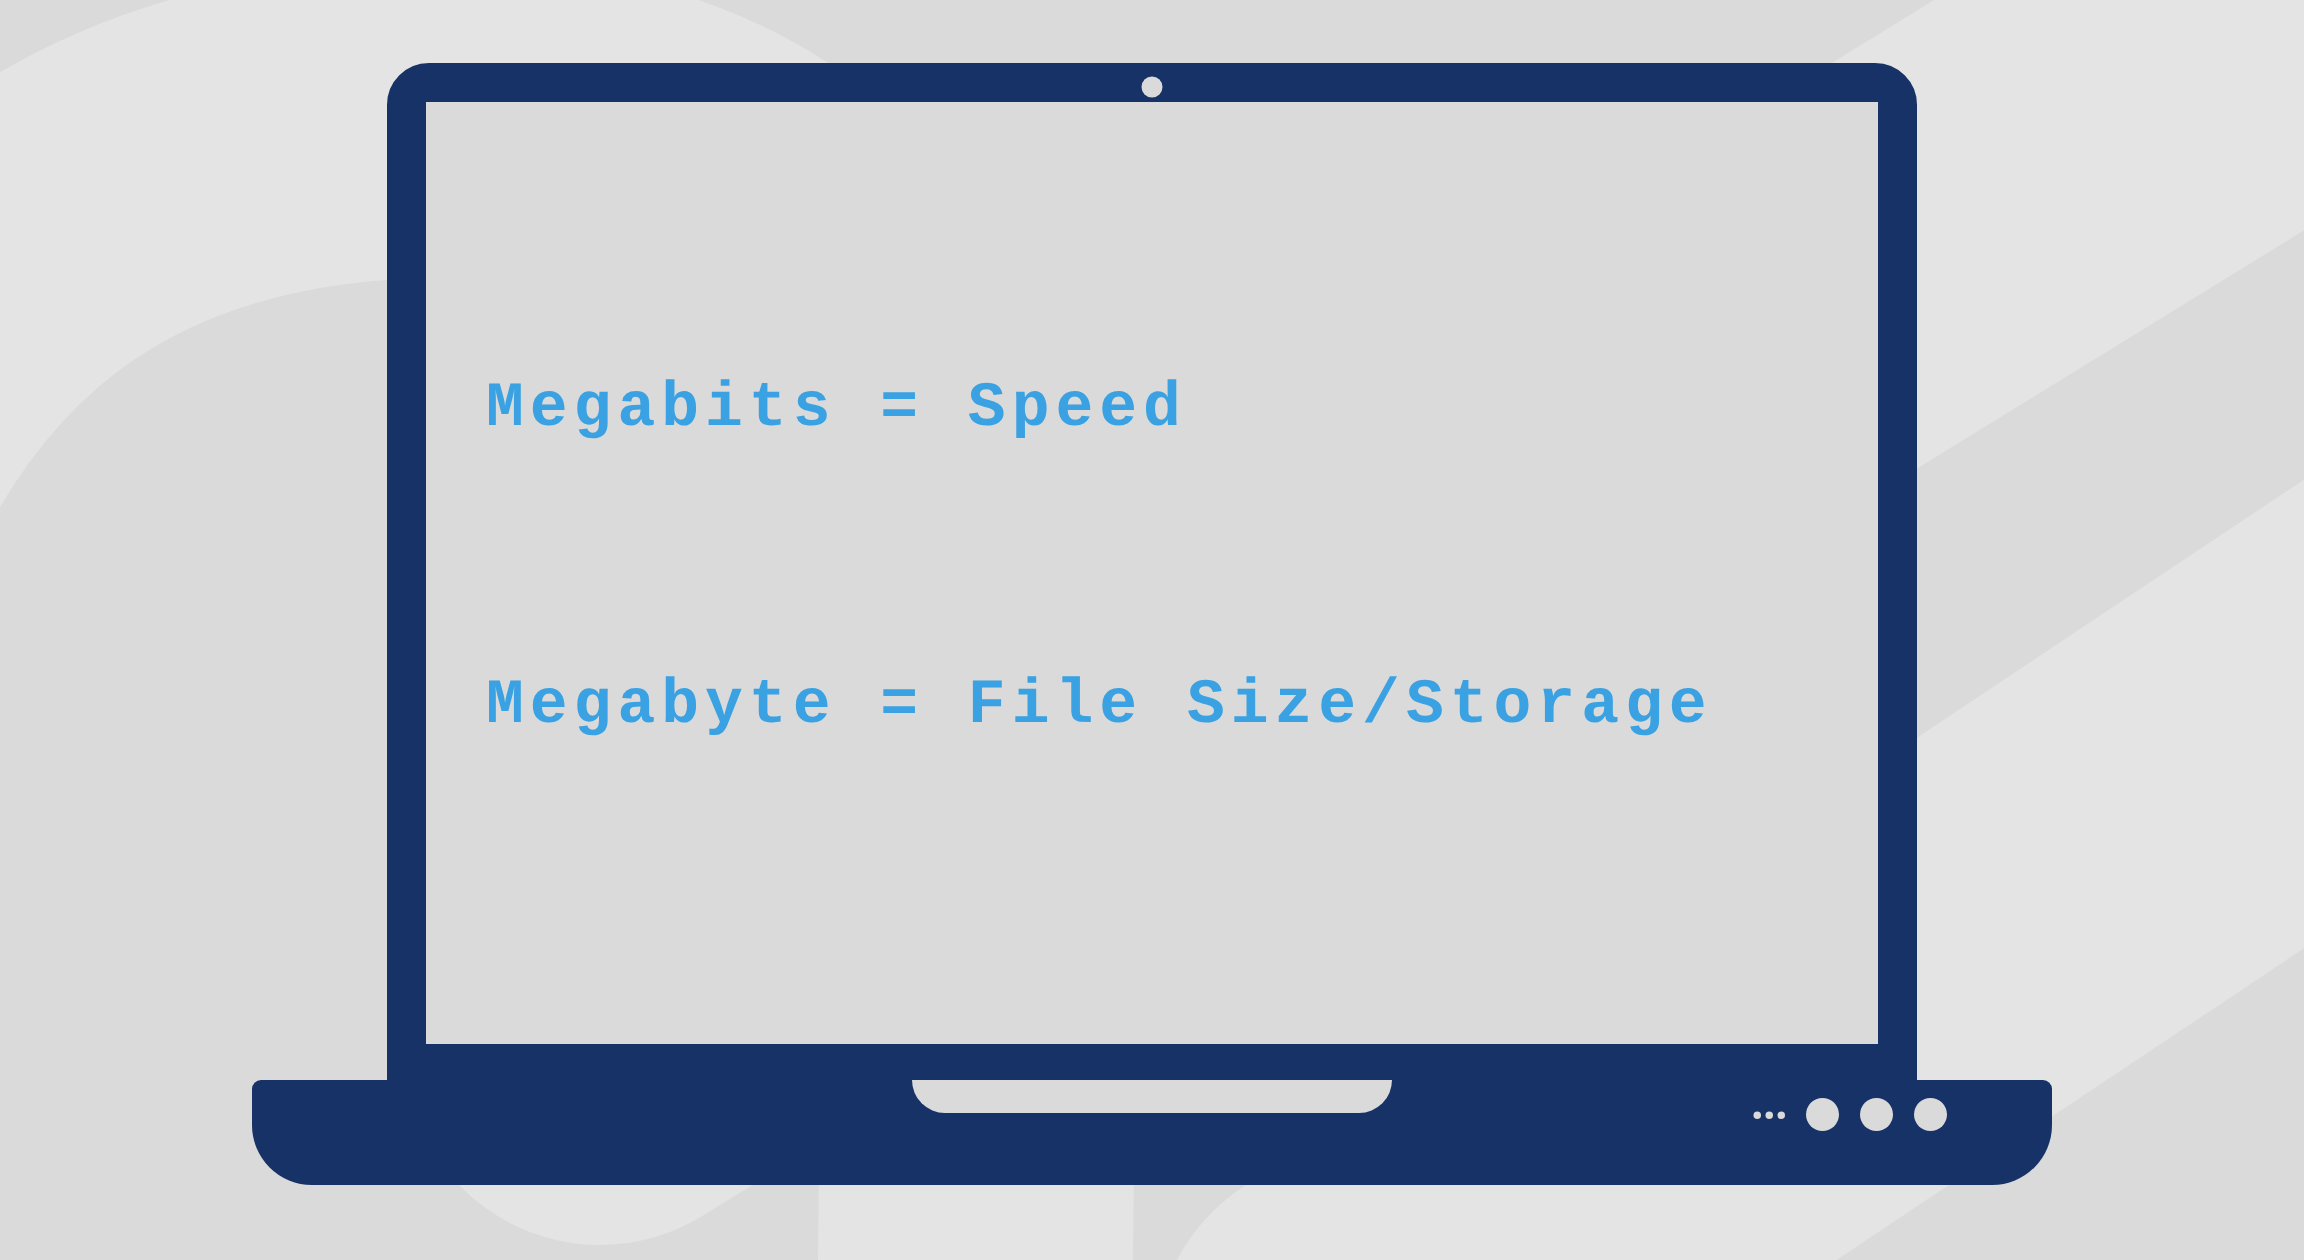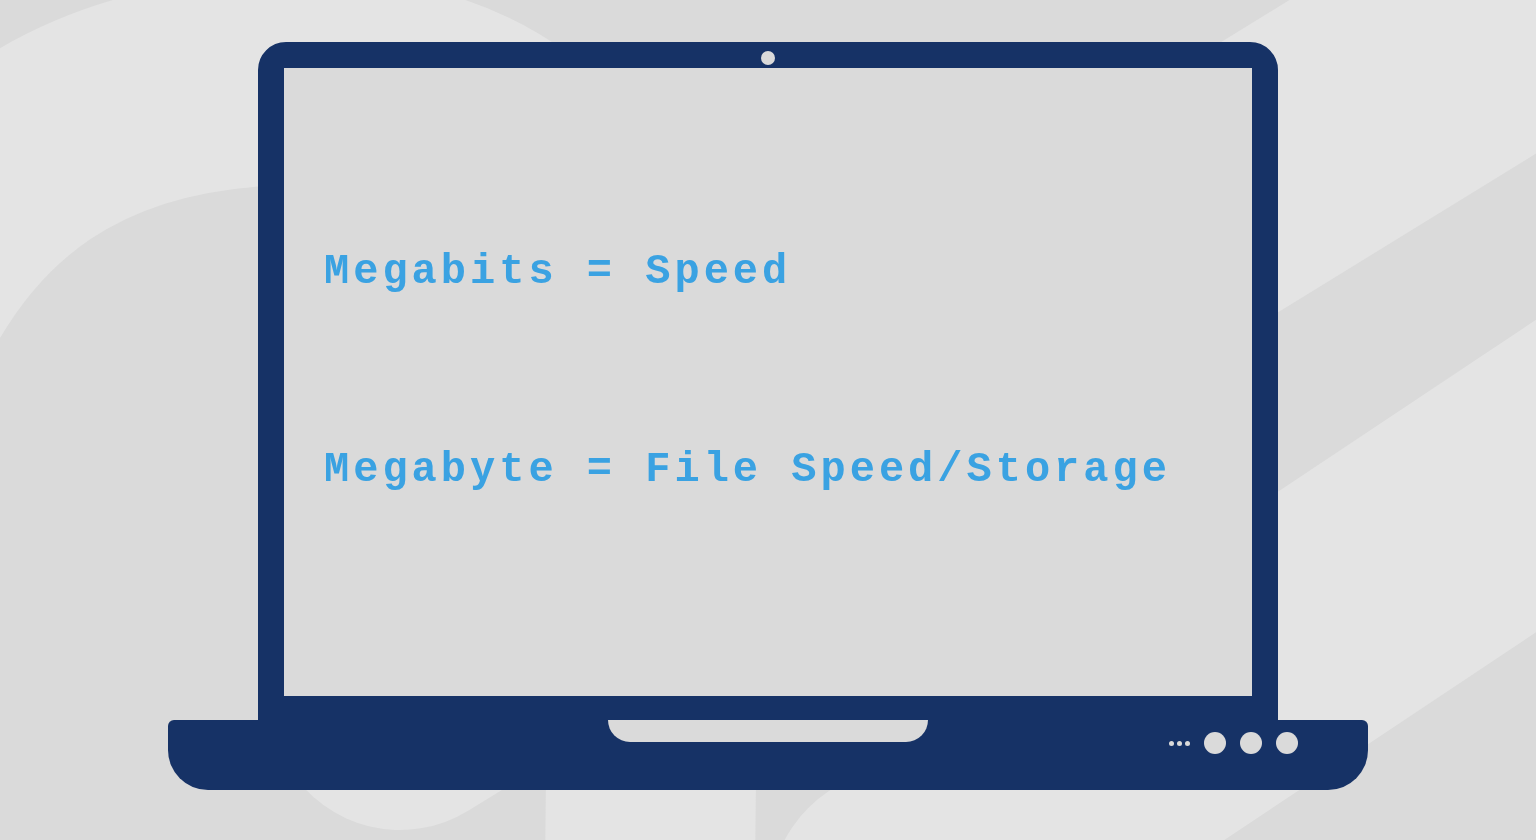--- a/index.html
+++ b/index.html
@@ -117,21 +117,21 @@
   <path d="M 1700 -100 L 400 700" fill="none" stroke="#e4e4e4" stroke-width="260" stroke-linecap="round"></path>
   <path d="M 1800 300 L 900 900" fill="none" stroke="#e4e4e4" stroke-width="260" stroke-linecap="round"></path>
 </svg>
 
 <div class="laptop">
 
   <div class="lid">
     <div class="camera"></div>
     <div class="screen-inner">
       <div class="text-line">Megabits = Speed</div>
-      <div class="text-line line2">Megabyte = File Speed/Storage</div>
+      <div class="text-line line2">Megabyte = File Size/Storage</div>
     </div>
   </div>
 
   <div class="base">
     <div class="trackpad-notch"></div>
     <div class="ports">
       <div class="port-dots">
         <span></span>
           <span></span>
           <span></span>

